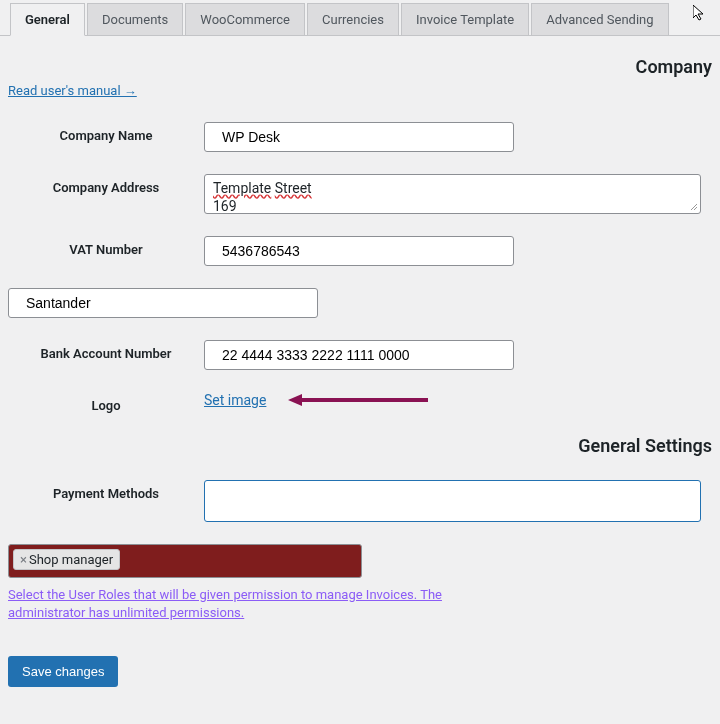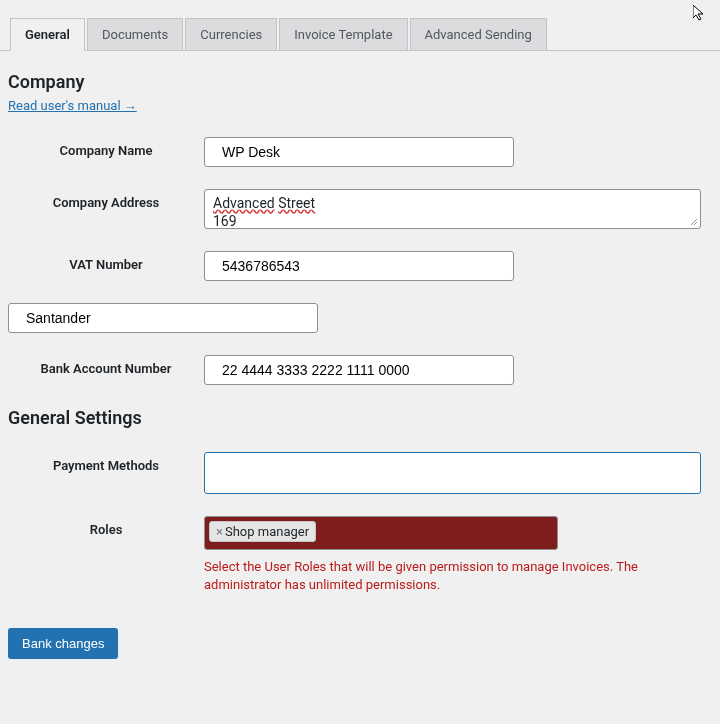--- a/index.html
+++ b/index.html
@@ -9,21 +9,21 @@
       color: #1d2327;
       background: #f0f0f1;
       width: 720px;
       height: 724px;
       overflow: hidden;
       position: relative;
     }
     .tabs {
       display: flex;
       border-bottom: 1px solid #c3c4c7;
-      padding: 18px 5px 0 10px;
+      padding: 3px 5px 0 10px;
       background: #f0f0f1;
     }
     .tab {
       padding: 8px 14px;
       border: 1px solid #c3c4c7;
       border-bottom: none;
       background: #dcdcde;
       color: #50575e;
       cursor: pointer;
       font-size: 13px;
@@ -37,20 +37,21 @@
       font-weight: 600;
     }
     .content {
       padding: 20px 8px 8px 8px;
     }
     h2 {
       font-size: 18px;
       font-weight: 600;
       margin-bottom: 6px;
       color: #1d2327;
+      text-align: right;
     }
     .manual-link {
       color: #2271b1;
       text-decoration: underline;
       font-size: 13px;
       cursor: pointer;
       display: inline-block;
       margin-bottom: 24px;
     }
     .form-table {
@@ -119,25 +120,26 @@
       border-radius: 3px;
       padding: 2px 6px;
       font-size: 13px;
     }
     .role-tag-close {
       color: #787c82;
       margin-right: 2px;
       cursor: pointer;
     }
     .description {
-      color: #b91c1c;
+      color: #8b5cf6;
       font-size: 13px;
       margin-top: 8px;
       max-width: 500px;
       line-height: 1.4;
+      text-decoration: underline;
     }
     .save-button {
       background: #2271b1;
       color: #fff;
       border: none;
       border-radius: 3px;
       padding: 8px 14px;
       font-size: 13px;
       cursor: pointer;
       margin-top: 12px;
@@ -152,20 +154,21 @@
       margin-top: 16px;
       margin-bottom: 24px;
     }
   </style>
 </head>
 <body>
 
 <div class="tabs">
   <div class="tab active">General</div>
   <div class="tab">Documents</div>
+  <div class="tab">WooCommerce</div>
   <div class="tab">Currencies</div>
   <div class="tab">Invoice Template</div>
   <div class="tab">Advanced Sending</div>
 </div>
 
 <div class="content">
   <h2>Company</h2>
   <a class="manual-link">Read user's manual →</a>
 
   <div class="form-table">
@@ -173,21 +176,21 @@
       <div class="form-label">Company Name</div>
       <div class="form-field">
         <input type="text" value="WP Desk" style="">
       </div>
     </div>
 
     <div class="form-row">
       <div class="form-label">Company Address</div>
       <div class="form-field">
         <div style="width:497px;border:1px solid #8c8f94;border-radius:3px;background:#fff;padding:4px 8px;font-size:14px;line-height:1.3;height:40px;position:relative;">
-          <span class="spellcheck">Advanced</span> <span class="spellcheck">Street</span><br>
+          <span class="spellcheck">Template</span> <span class="spellcheck">Street</span><br>
           <span>169</span>
           <svg width="10" height="10" style="position:absolute;right:1px;bottom:1px;">
               <path d="M8 2 L2 8 M8 5 L5 8" stroke="#999" stroke-width="1" fill="none"></path>
             </svg>
         </div>
       </div>
     </div>
 
     <div class="form-row">
       <div class="form-label">VAT Number</div>
@@ -202,43 +205,54 @@
       </div>
     </div>
 
     <div class="form-row">
       <div class="form-label">Bank Account Number</div>
       <div class="form-field">
         <input type="text" value="22 4444 3333 2222 1111 0000" style="">
       </div>
     </div>
 
+    <div class="form-row">
+      <div class="form-label">Logo</div>
+      <div class="form-field">
+        <a class="set-image-link">Set image</a>
+        <span class="arrow-annotation">
+          <svg width="140" height="14" viewBox="0 0 140 14">
+            <line x1="140" y1="7" x2="12" y2="7" stroke="#8a1253" stroke-width="4"></line>
+            <polygon points="0,7 14,1 14,13" fill="#8a1253"></polygon>
+          </svg>
+        </span>
+      </div>
+    </div>
   </div>
 
   <h2 class="section-title">General Settings</h2>
 
   <div class="form-table">
     <div class="form-row">
       <div class="form-label">Payment Methods</div>
       <div class="form-field">
         <div class="select-wide"></div>
       </div>
     </div>
 
     <div class="form-row">
-      <div class="form-label">Roles</div>
       <div class="form-field">
         <div class="roles-field">
           <span class="role-tag">
             <span class="role-tag-close">×</span><span>Shop manager</span>
           </span>
         </div>
         <div class="description">Select the User Roles that will be given permission to manage Invoices. The administrator has unlimited permissions.</div>
       </div>
     </div>
   </div>
 
-  <button class="save-button">Bank changes</button>
+  <button class="save-button">Save changes</button>
 </div>
 
 <svg class="cursor" width="16" height="16">
   <path d="M0 0 L0 13 L3 10 L6 15 L8 14 L5 9 L10 9 Z" fill="#fff" stroke="#000" stroke-width="1"></path>
 </svg>
 
 </body></html>

